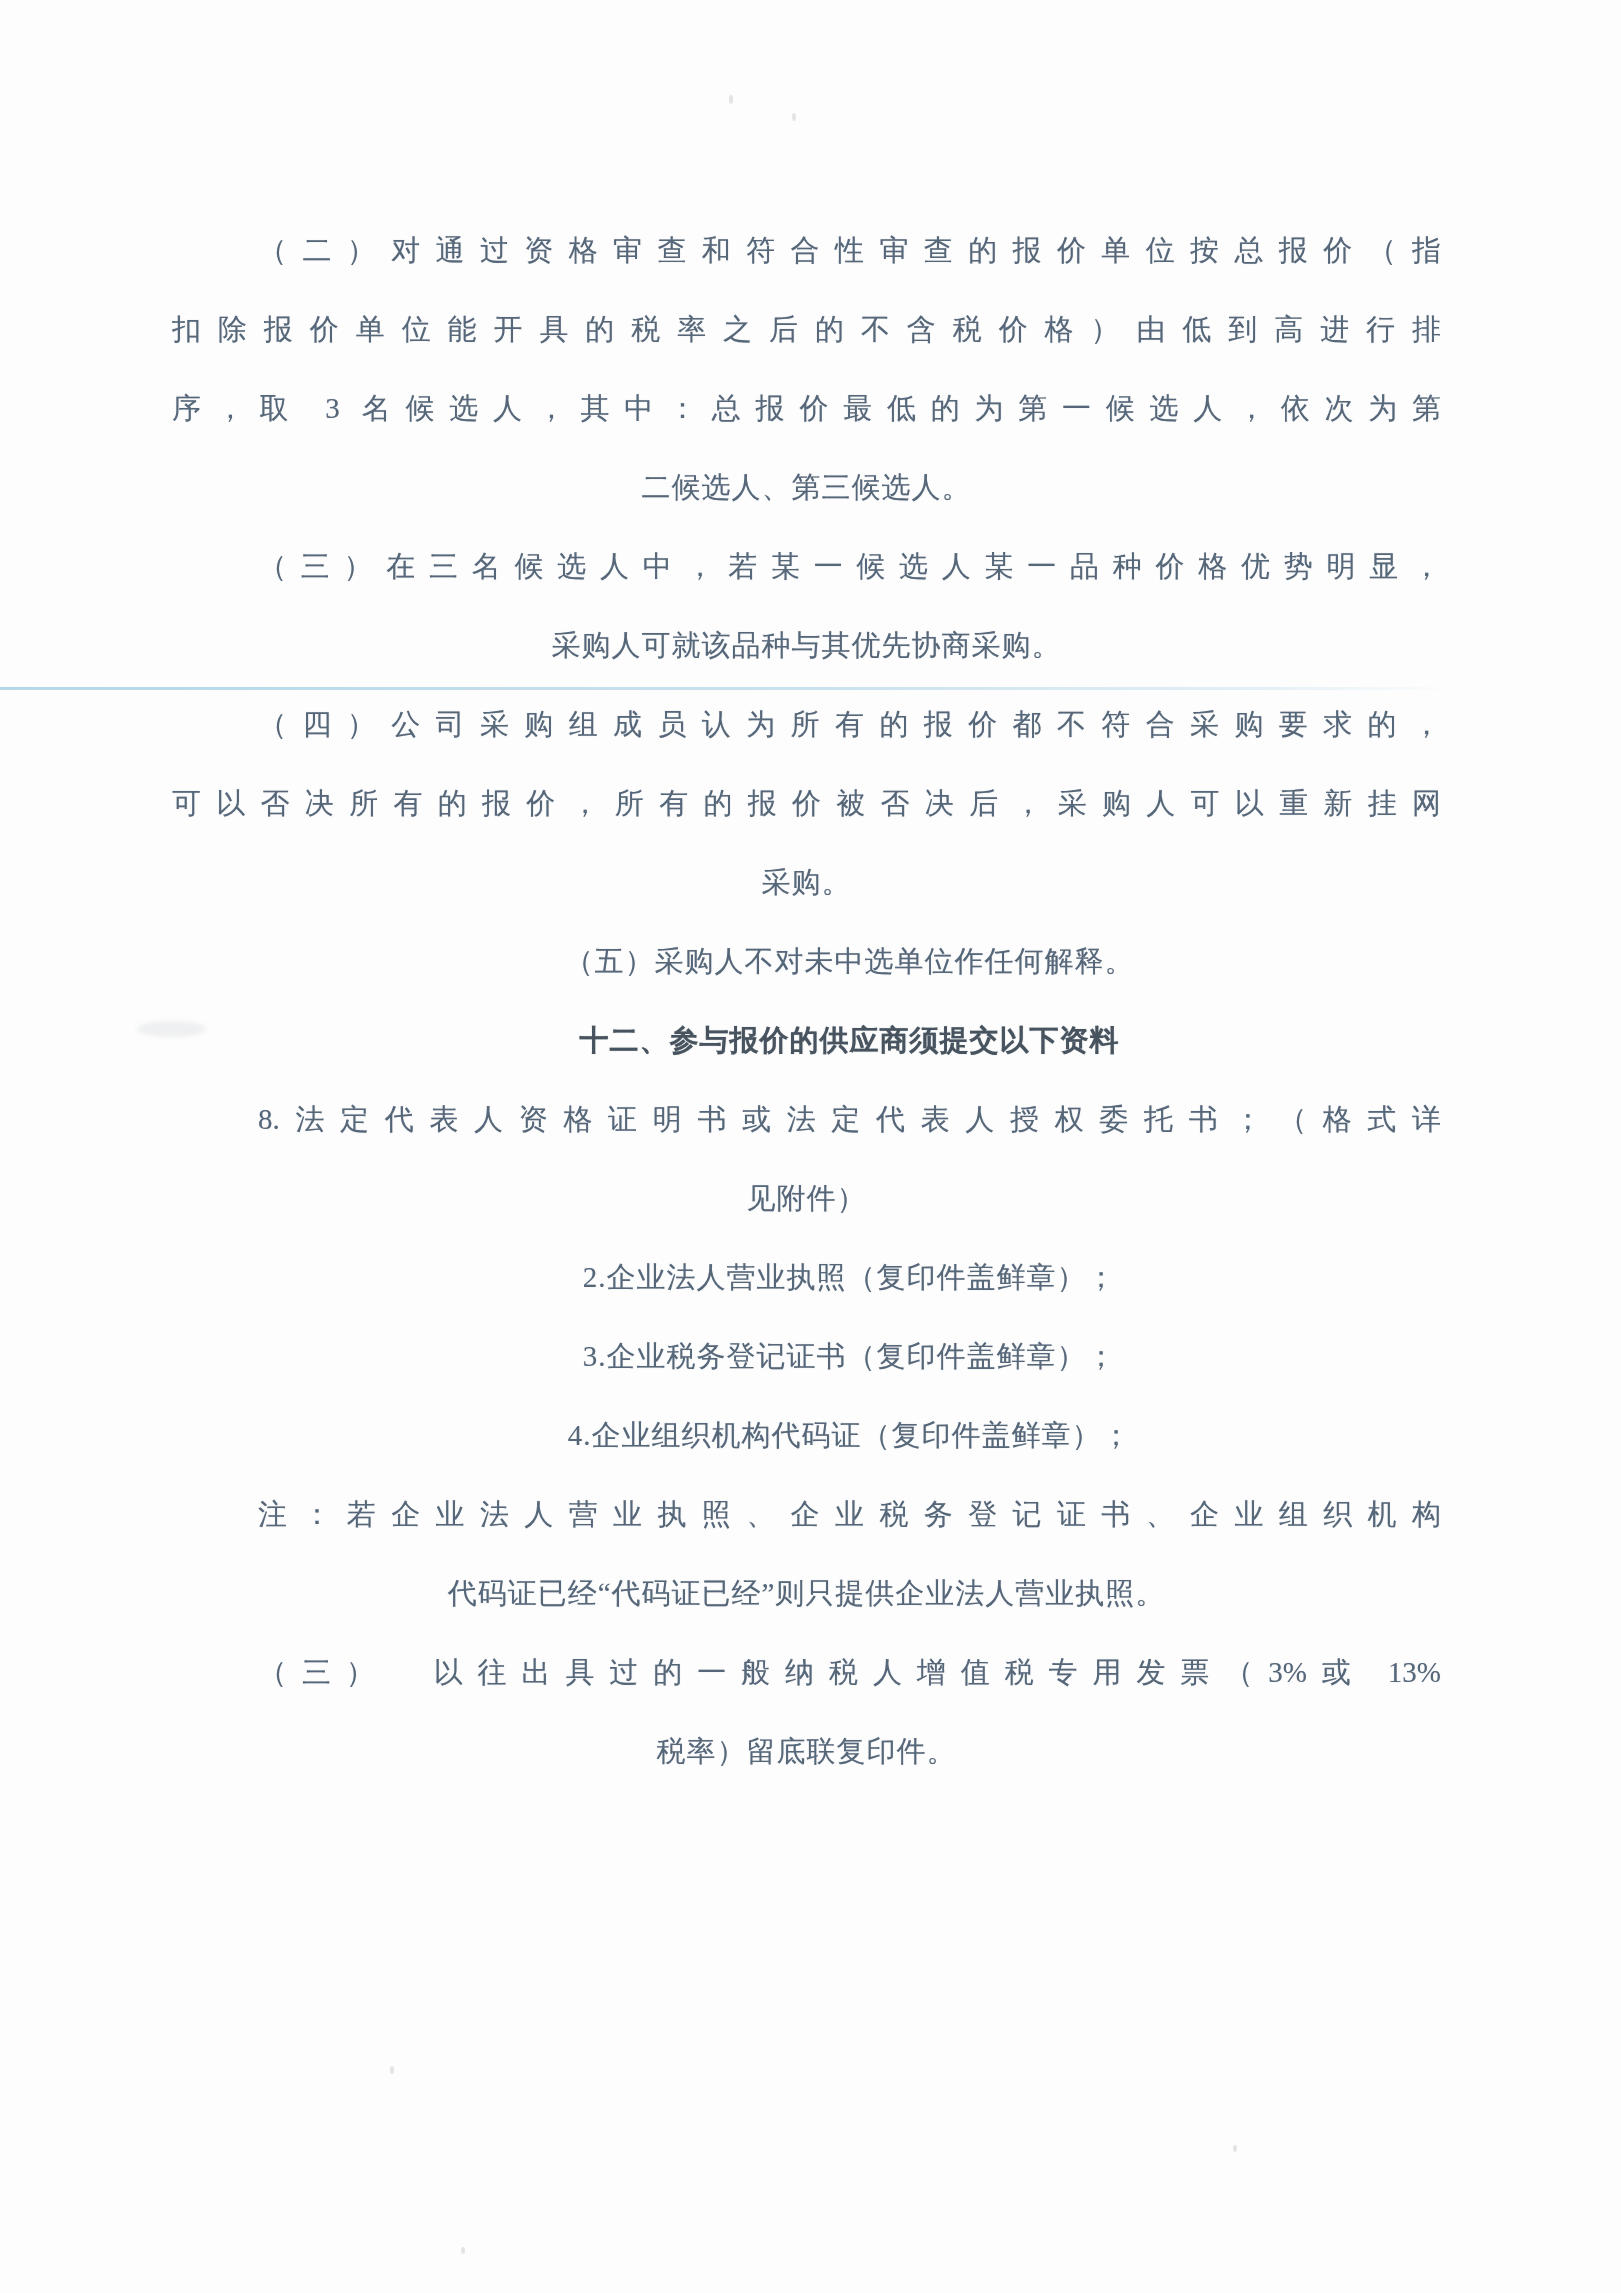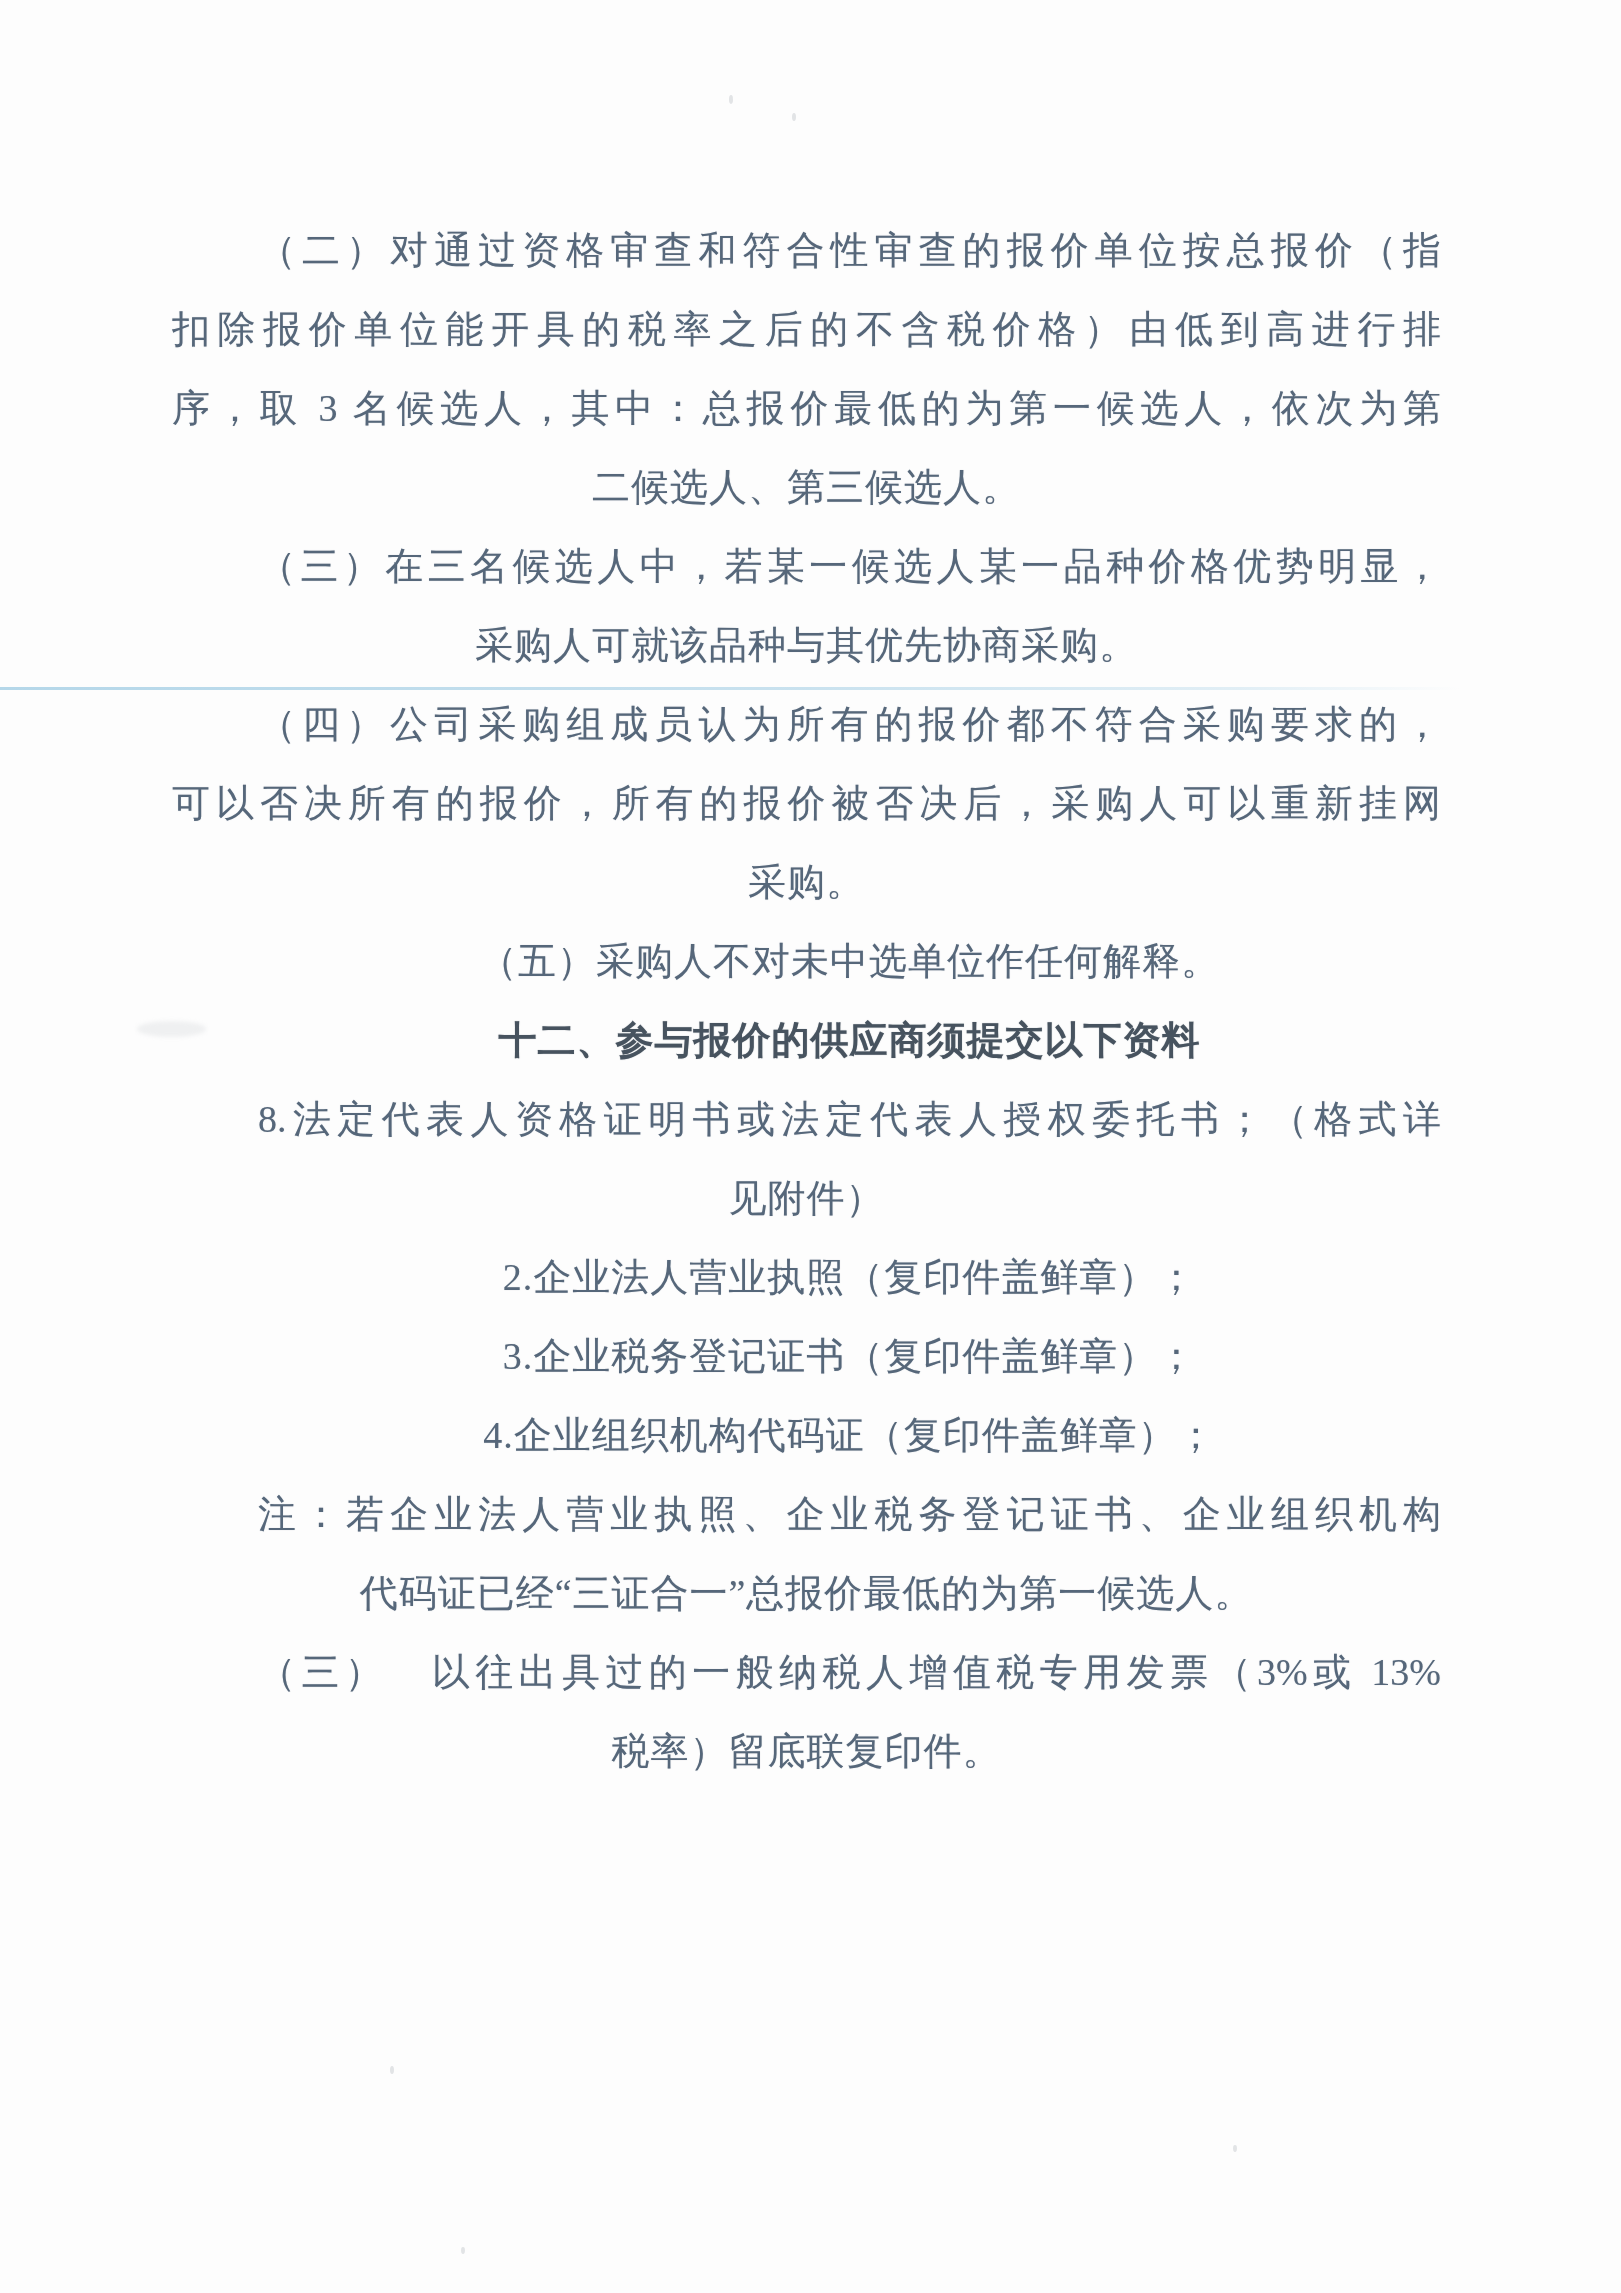--- a/index.html
+++ b/index.html
@@ -14,21 +14,21 @@
     background: var(--page-bg, #fdfdfd);
     overflow: hidden;
     font-family: "Liberation Serif", "DejaVu Serif", serif;
   }
   .textcol {
     position: absolute;
     left: 172px;
     top: 211px;
     width: 1269px;
     color: var(--ink, #56677a);
-    font-size: 38px;
+    font-size: 29px;
     line-height: 79px;
   }
   .line {
     height: 79px;
     letter-spacing: 1px;
     white-space: pre;
     text-shadow: 0 0 1px rgba(86,103,122,0.35);
     text-align: center;
   }
   .line.indent { text-indent: 86px; }
@@ -87,21 +87,21 @@
       <div class="line fill">可以否决所有的报价，所有的报价被否决后，采购人可以重新挂网</div>
       <div class="line">采购。</div>
       <div class="line indent">（五）采购人不对未中选单位作任何解释。</div>
       <div class="line indent bold">十二、参与报价的供应商须提交以下资料</div>
       <div class="line indent fill">8.法定代表人资格证明书或法定代表人授权委托书；（格式详</div>
       <div class="line">见附件）</div>
       <div class="line indent">2.企业法人营业执照（复印件盖鲜章）；</div>
       <div class="line indent">3.企业税务登记证书（复印件盖鲜章）；</div>
       <div class="line indent">4.企业组织机构代码证（复印件盖鲜章）；</div>
       <div class="line indent fill">注：若企业法人营业执照、企业税务登记证书、企业组织机构</div>
-      <div class="line">代码证已经“三证合一”总报价最低的为第一候选人。</div>
+      <div class="line">代码证已经“代码证已经”则只提供企业法人营业执照。</div>
       <div class="line indent fill">（三）　以往出具过的一般纳税人增值税专用发票（3%或 13%</div>
       <div class="line">税率）留底联复印件。</div>
     </div>
 
   <div class="speck" style="left:729px; top:95px;  width:3.9px; height:8.8px;"></div>
   <div class="speck" style="left:792px; top:113px; width:3.9px; height:7.8px;"></div>
   <div class="speck" style="left:390px; top:2066px; width:3.9px; height:7.8px;"></div>
   <div class="speck" style="left:1233px; top:2145px; width:3.9px; height:6.9px;"></div>
   <div class="speck" style="left:461px; top:2247px; width:3.9px; height:6.9px;"></div>
   <div class="smudge" style="left:137px; top:1021px; width:69px; height:15.7px;"></div>

